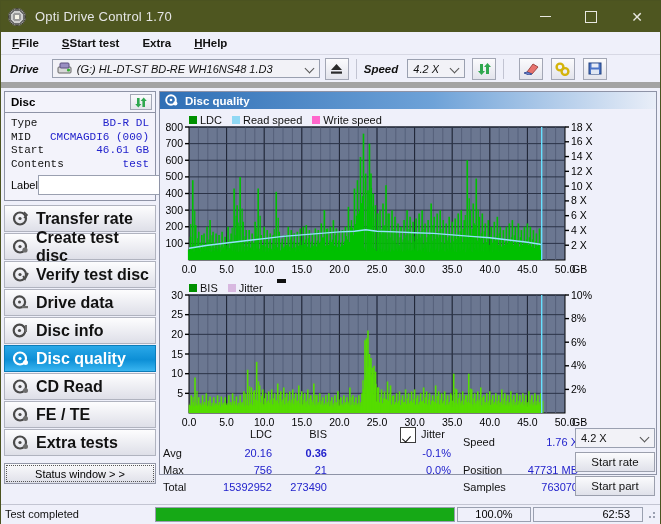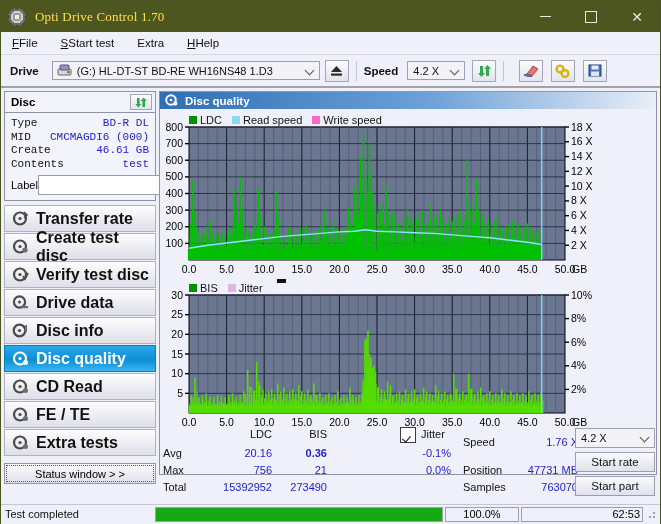--- a/index.html
+++ b/index.html
@@ -9,34 +9,34 @@
     font-size:11px;
     background:#eff0f7;
   }
   .app{position:relative;width:661px;height:524px;box-sizing:border-box;border:1px solid #4b5320;background:#eff0fa;}
 
   
   .titlebar{height:31px;background:#4e5620;display:flex;align-items:center;position:relative;}
   .tb-icon{width:18px;height:18px;margin-left:7px;border-radius:50%;
     background:radial-gradient(circle at 50% 50%, #f7f4e8 0 18%, #9a9a9a 19% 34%, #cfcfcf 35% 48%, #6b6b6b 49% 60%, #bdbdbd 61% 100%);
     box-shadow:inset 0 0 0 1px #3a3a2a;}
-  .tb-title{color:#fde047;font-size:13px;margin-left:9px;letter-spacing:.2px;font-family:Liberation Serif, serif;}
+  .tb-title{color:#e5e5e5;font-size:13px;margin-left:9px;letter-spacing:.2px;}
   .tb-btns{position:absolute;right:0;top:0;height:31px;display:flex;}
   .tb-btn{width:46px;height:31px;display:flex;align-items:center;justify-content:center;color:#e8e8e0;font-size:13px;}
   .gl-min{display:block;width:11px;height:1px;background:#e8e8e0;}
   .gl-max{display:block;width:10px;height:10px;border:1px solid #e8e8e0;}
   .gl-x{font-size:14px;line-height:14px;}
 
   
   .menubar{height:22px;background:#eff0fa;display:flex;align-items:center;padding-left:9px;border-bottom:1px solid #d7d8e4;}
-  .menu-item{font-size:11.5px;color:#111;margin-right:19px;cursor:default;padding:1px 2px;}
+  .menu-item{font-size:11.5px;color:#111;margin-right:19px;cursor:default;padding:1px 2px;font-weight:bold;}
   .menu-item u{text-decoration:underline;}
 
   
-  .toolbar{height:33px;display:flex;align-items:center;background:#eff0fa;border-bottom:2px solid #a3a3a3;padding-left:9px;box-sizing:border-box;}
+  .toolbar{height:33px;display:flex;align-items:center;background:#eff0fa;border-bottom:6px solid #a3a3a3;padding-left:9px;box-sizing:border-box;font-style:italic;}
   .lbl-bold{font-weight:bold;font-size:11.5px;color:#111;}
   .combo{
     height:19px;border:1px solid #9aa0b0;background:#f2f2f7;display:flex;align-items:center;
     box-sizing:border-box;position:relative;font-size:11px;color:#111;
   }
   .combo .cb-txt{padding-left:5px;white-space:nowrap;overflow:hidden;}
   .combo .cb-arrow{position:absolute;right:6px;top:5px;width:7px;height:7px;}
   .cb-arrow:before{content:"";position:absolute;left:0;top:0;width:6px;height:6px;border-left:1.4px solid #555;border-bottom:1.4px solid #555;transform:rotate(-45deg);}
   .tb-sep{width:1px;height:20px;background:#c2c4d2;margin:0 7px;}
   .sqbtn{width:24px;height:22px;border:1px solid #a3a7b5;background:linear-gradient(#fbfbfd,#e3e4ec);
@@ -94,21 +94,21 @@
     display:flex;align-items:center;justify-content:center;font-size:11.5px;color:#111;box-sizing:border-box;}
 
   
   .statusbar{position:absolute;left:0;bottom:0;width:659px;height:19px;display:flex;align-items:center;
     background:#eff0fa;border-top:1px solid #c3c5d2;box-sizing:border-box;}
   .sb-text{width:150px;padding-left:4px;font-size:11px;color:#111;}
   .sb-prog{flex:1;height:15px;border:1px solid #9aa0b0;background:#fff;position:relative;margin-right:2px;box-sizing:border-box;}
   .sb-fill{height:100%;background:#16a916;}
   .sb-cell{width:74px;border:1px solid #9aa0b0;height:15px;box-sizing:border-box;display:flex;align-items:center;
     justify-content:center;font-size:11px;background:#eff0fa;margin-right:2px;}
-  .sb-cell.r{width:122px;justify-content:flex-end;padding-right:2px;}
+  .sb-cell.r{width:110px;justify-content:flex-end;padding-right:12px;}
   .grip{width:12px;height:12px;margin-right:3px;position:relative;}
   .grip i{position:absolute;width:2px;height:2px;background:#9aa0b0;}
 </style>
 </head>
 <body>
 
 <div class="app">
 
   <div class="titlebar">
     <div class="tb-icon"></div>
@@ -201,21 +201,21 @@
         <div class="disc-rows">
           <div class="drow">
             <span class="k">Type</span>
             <span class="v">BD-R DL</span>
           </div>
           <div class="drow">
             <span class="k">MID</span>
             <span class="v">CMCMAGDI6 (000)</span>
           </div>
           <div class="drow">
-            <span class="k">Create</span>
+            <span class="k">Start</span>
             <span class="v">46.61 GB</span>
           </div>
           <div class="drow">
             <span class="k">Contents</span>
             <span class="v">test</span>
           </div>
           <div class="label-row">
             <span class="k">Label</span>
             <input class="lbl-input" type="text" value="" style="">
             <div class="sqbtn" style="width:22px;height:18px;">

